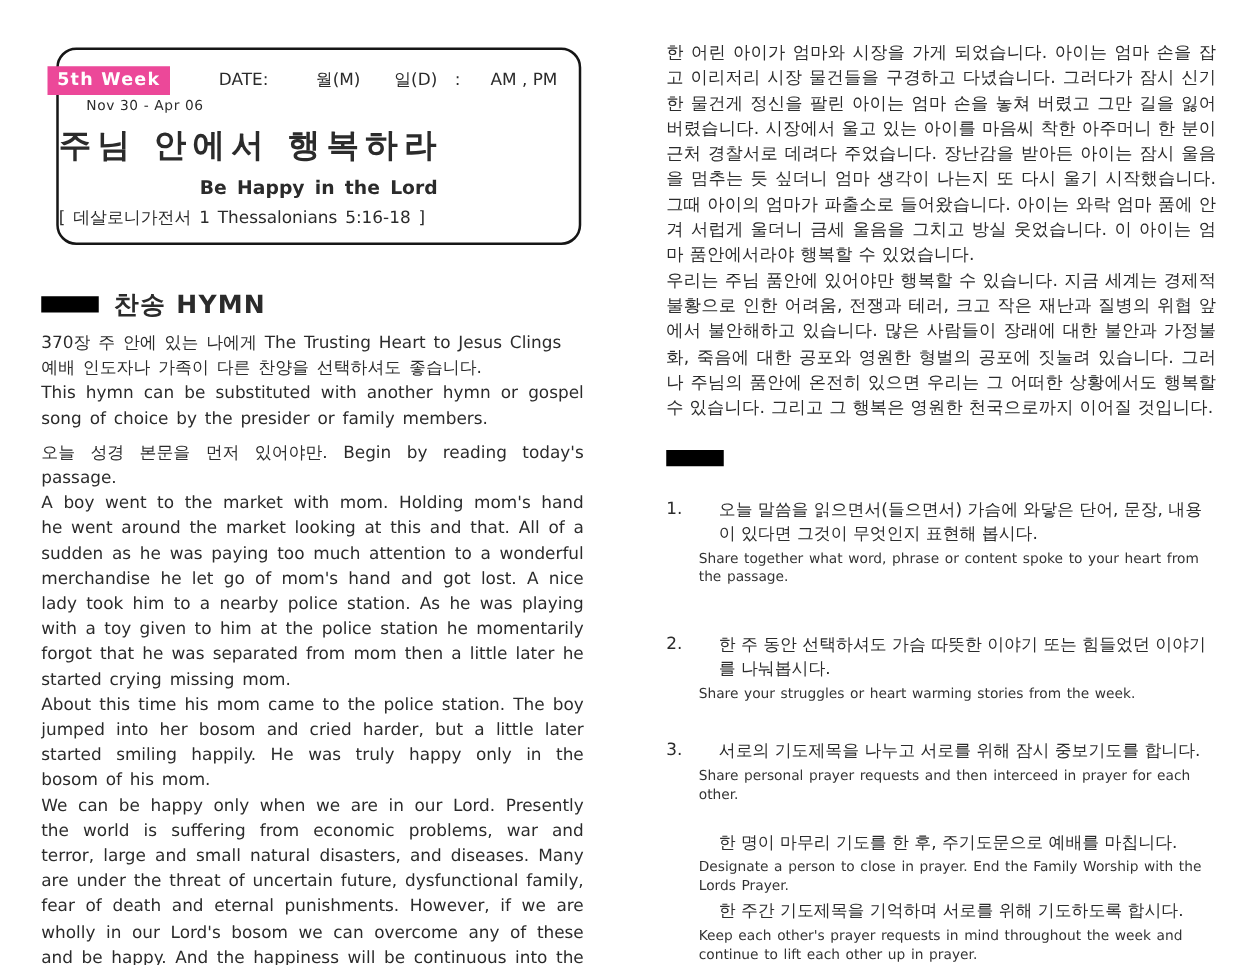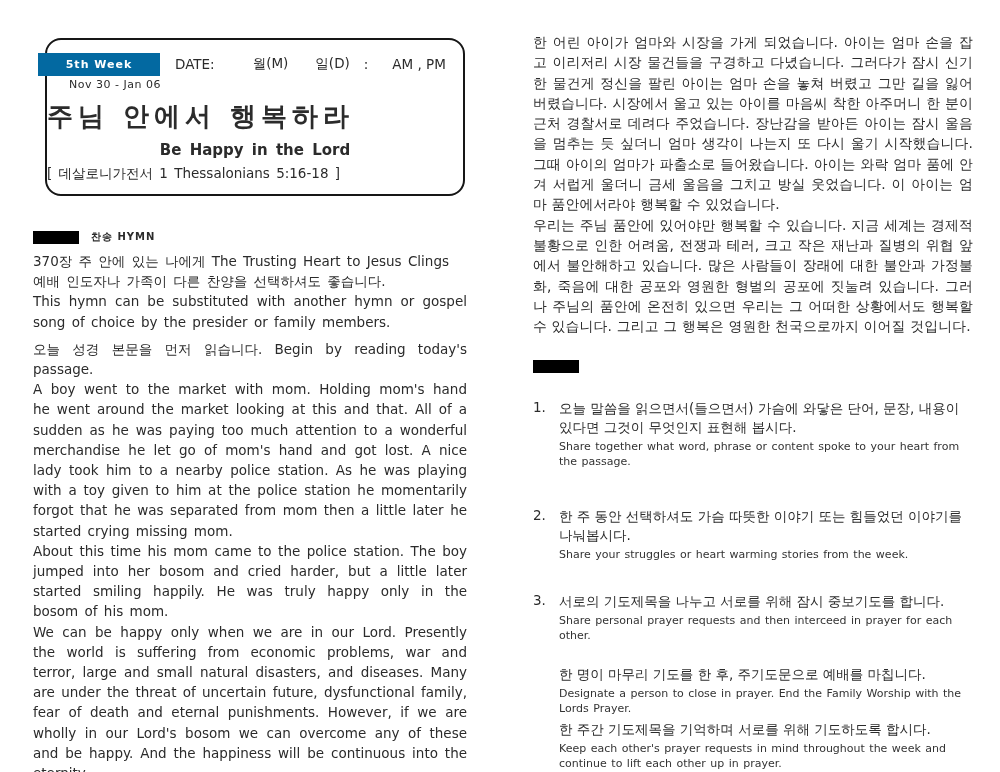--- a/index.html
+++ b/index.html
@@ -13,54 +13,54 @@
   .col-left{left:33px;top:38px;width:434px;}
   .col-right{left:533px;top:32px;width:440px;}
 
   
   .header-box{
     position:relative;margin-left:12px;width:420px;box-sizing:border-box;
     border:2px solid #161616;border-radius:16px;
     padding:12px 0 11px;
   }
   .week-badge{
-    position:absolute;left:-9px;top:13px;width:122px;height:23px;
-    background:#0369a1;color:#fff;text-align:center;line-height:23px;
-    font-size:11px;font-weight:bold;letter-spacing:1px;
+    position:absolute;left:-9px;top:13px;width:98px;height:23px;
+    background:#ec4899;color:#fff;text-align:center;line-height:23px;
+    font-size:14px;font-weight:bold;letter-spacing:1px;
   }
   .date-row{
     display:flex;align-items:center;height:23px;margin-left:128px;
     font-size:13.5px;white-space:nowrap;
   }
   .date-row .f-month{margin-left:38px;}
   .date-row .f-day{margin-left:27px;}
   .date-row .f-colon{margin-left:14px;}
   .date-row .f-ampm{margin-left:24px;}
   .date-range{margin:3px 0 0 22px;font-size:11px;letter-spacing:.5px;}
   .title-ko{margin-top:8px;text-align:left;font-size:26px;font-weight:bold;letter-spacing:5px;}
   .title-en{margin-top:7px;text-align:center;font-size:15px;font-weight:bold;word-spacing:3px;}
   .scripture-ref{margin-top:6px;text-align:left;font-size:13.5px;word-spacing:2px;}
 
   
   .section-header{display:flex;align-items:center;}
   .sec-bar{width:46px;height:13px;background:#000;margin-right:12px;flex:none;}
-  .sec-title{font-size:10px;font-weight:bold;letter-spacing:1px;white-space:nowrap;}
+  .sec-title{font-size:20px;font-weight:bold;letter-spacing:1px;white-space:nowrap;}
   .mt-hymn{margin-top:34px;}
   .mt-scripture{margin-top:24px;}
   .mt-ft{margin-top:24px;}
 
   
   .body-text{margin-top:7px;}
   .body-text p{margin:0;font-size:13.5px;line-height:20.2px;text-align:justify;word-spacing:2px;}
   .story p{margin:0;font-size:13.8px;line-height:20.3px;text-align:justify;letter-spacing:.2px;}
 
   
   .ft-item{position:relative;padding-left:26px;}
   .ft-item .ft-no{position:absolute;left:0;top:0;font-size:13.5px;}
-  .ft-ko{font-size:13.5px;line-height:19px;}
+  .ft-ko{font-size:13.5px;line-height:19px;margin-left:16px;}
   .ft-en{font-size:11px;line-height:15px;margin-top:2px;color:#333;word-spacing:1px;}
   .ft-item-1{margin-top:26px;}
   .ft-item-2{margin-top:38px;}
   .ft-item-3{margin-top:30px;}
   .ft-closing{margin-top:22px;margin-left:26px;}
   .ft-closing .pair2{margin-top:4px;}
 </style>
 </head>
 <body>
 
@@ -72,38 +72,38 @@
       <div class="week-badge">
         <span>5th Week</span>
       </div>
       <div class="date-row">
         <span class="f-date">DATE:</span>
         <span class="f-month">월(M)</span>
         <span class="f-day">일(D)</span>
         <span class="f-colon">:</span>
         <span class="f-ampm">AM , PM</span>
       </div>
-      <div class="date-range">Nov 30 - Jan 06</div>
+      <div class="date-range">Nov 30 - Apr 06</div>
       <div class="title-ko">주님 안에서 행복하라</div>
       <div class="title-en">Be Happy in the Lord</div>
       <div class="scripture-ref">[ 데살로니가전서 1 Thessalonians 5:16-18 ]</div>
     </div>
 
     <div class="section-header mt-hymn">
       <span class="sec-bar"></span>
       <span class="sec-title">찬송 HYMN</span>
     </div>
     <div class="body-text">
       <p>370장 주 안에 있는 나에게 The Trusting Heart to Jesus Clings</p>
       <p>예배 인도자나 가족이 다른 찬양을 선택하셔도 좋습니다.</p>
       <p>This hymn can be substituted with another hymn or gospel song of choice by the presider or family members.</p>
     </div>
 
     <div class="body-text">
-      <p>오늘 성경 본문을 먼저 읽습니다. Begin by reading today's passage.</p>
+      <p>오늘 성경 본문을 먼저 있어야만. Begin by reading today's passage.</p>
       <p>A boy went to the market with mom. Holding mom's hand he went around the market looking at this and that. All of a sudden as he was paying too much attention to a wonderful merchandise he let go of mom's hand and got lost. A nice lady took him to a nearby police station. As he was playing with a toy given to him at the police station he momentarily forgot that he was separated from mom then a little later he started crying missing mom.</p>
       <p>About this time his mom came to the police station. The boy jumped into her bosom and cried harder, but a little later started smiling happily. He was truly happy only in the bosom of his mom.</p>
       <p>We can be happy only when we are in our Lord. Presently the world is suffering from economic problems, war and terror, large and small natural disasters, and diseases. Many are under the threat of uncertain future, dysfunctional family, fear of death and eternal punishments. However, if we are wholly in our Lord's bosom we can overcome any of these and be happy. And the happiness will be continuous into the eternity.</p>
     </div>
 
   </div>
 
   <div class="col col-right">
 
     <div class="story">

